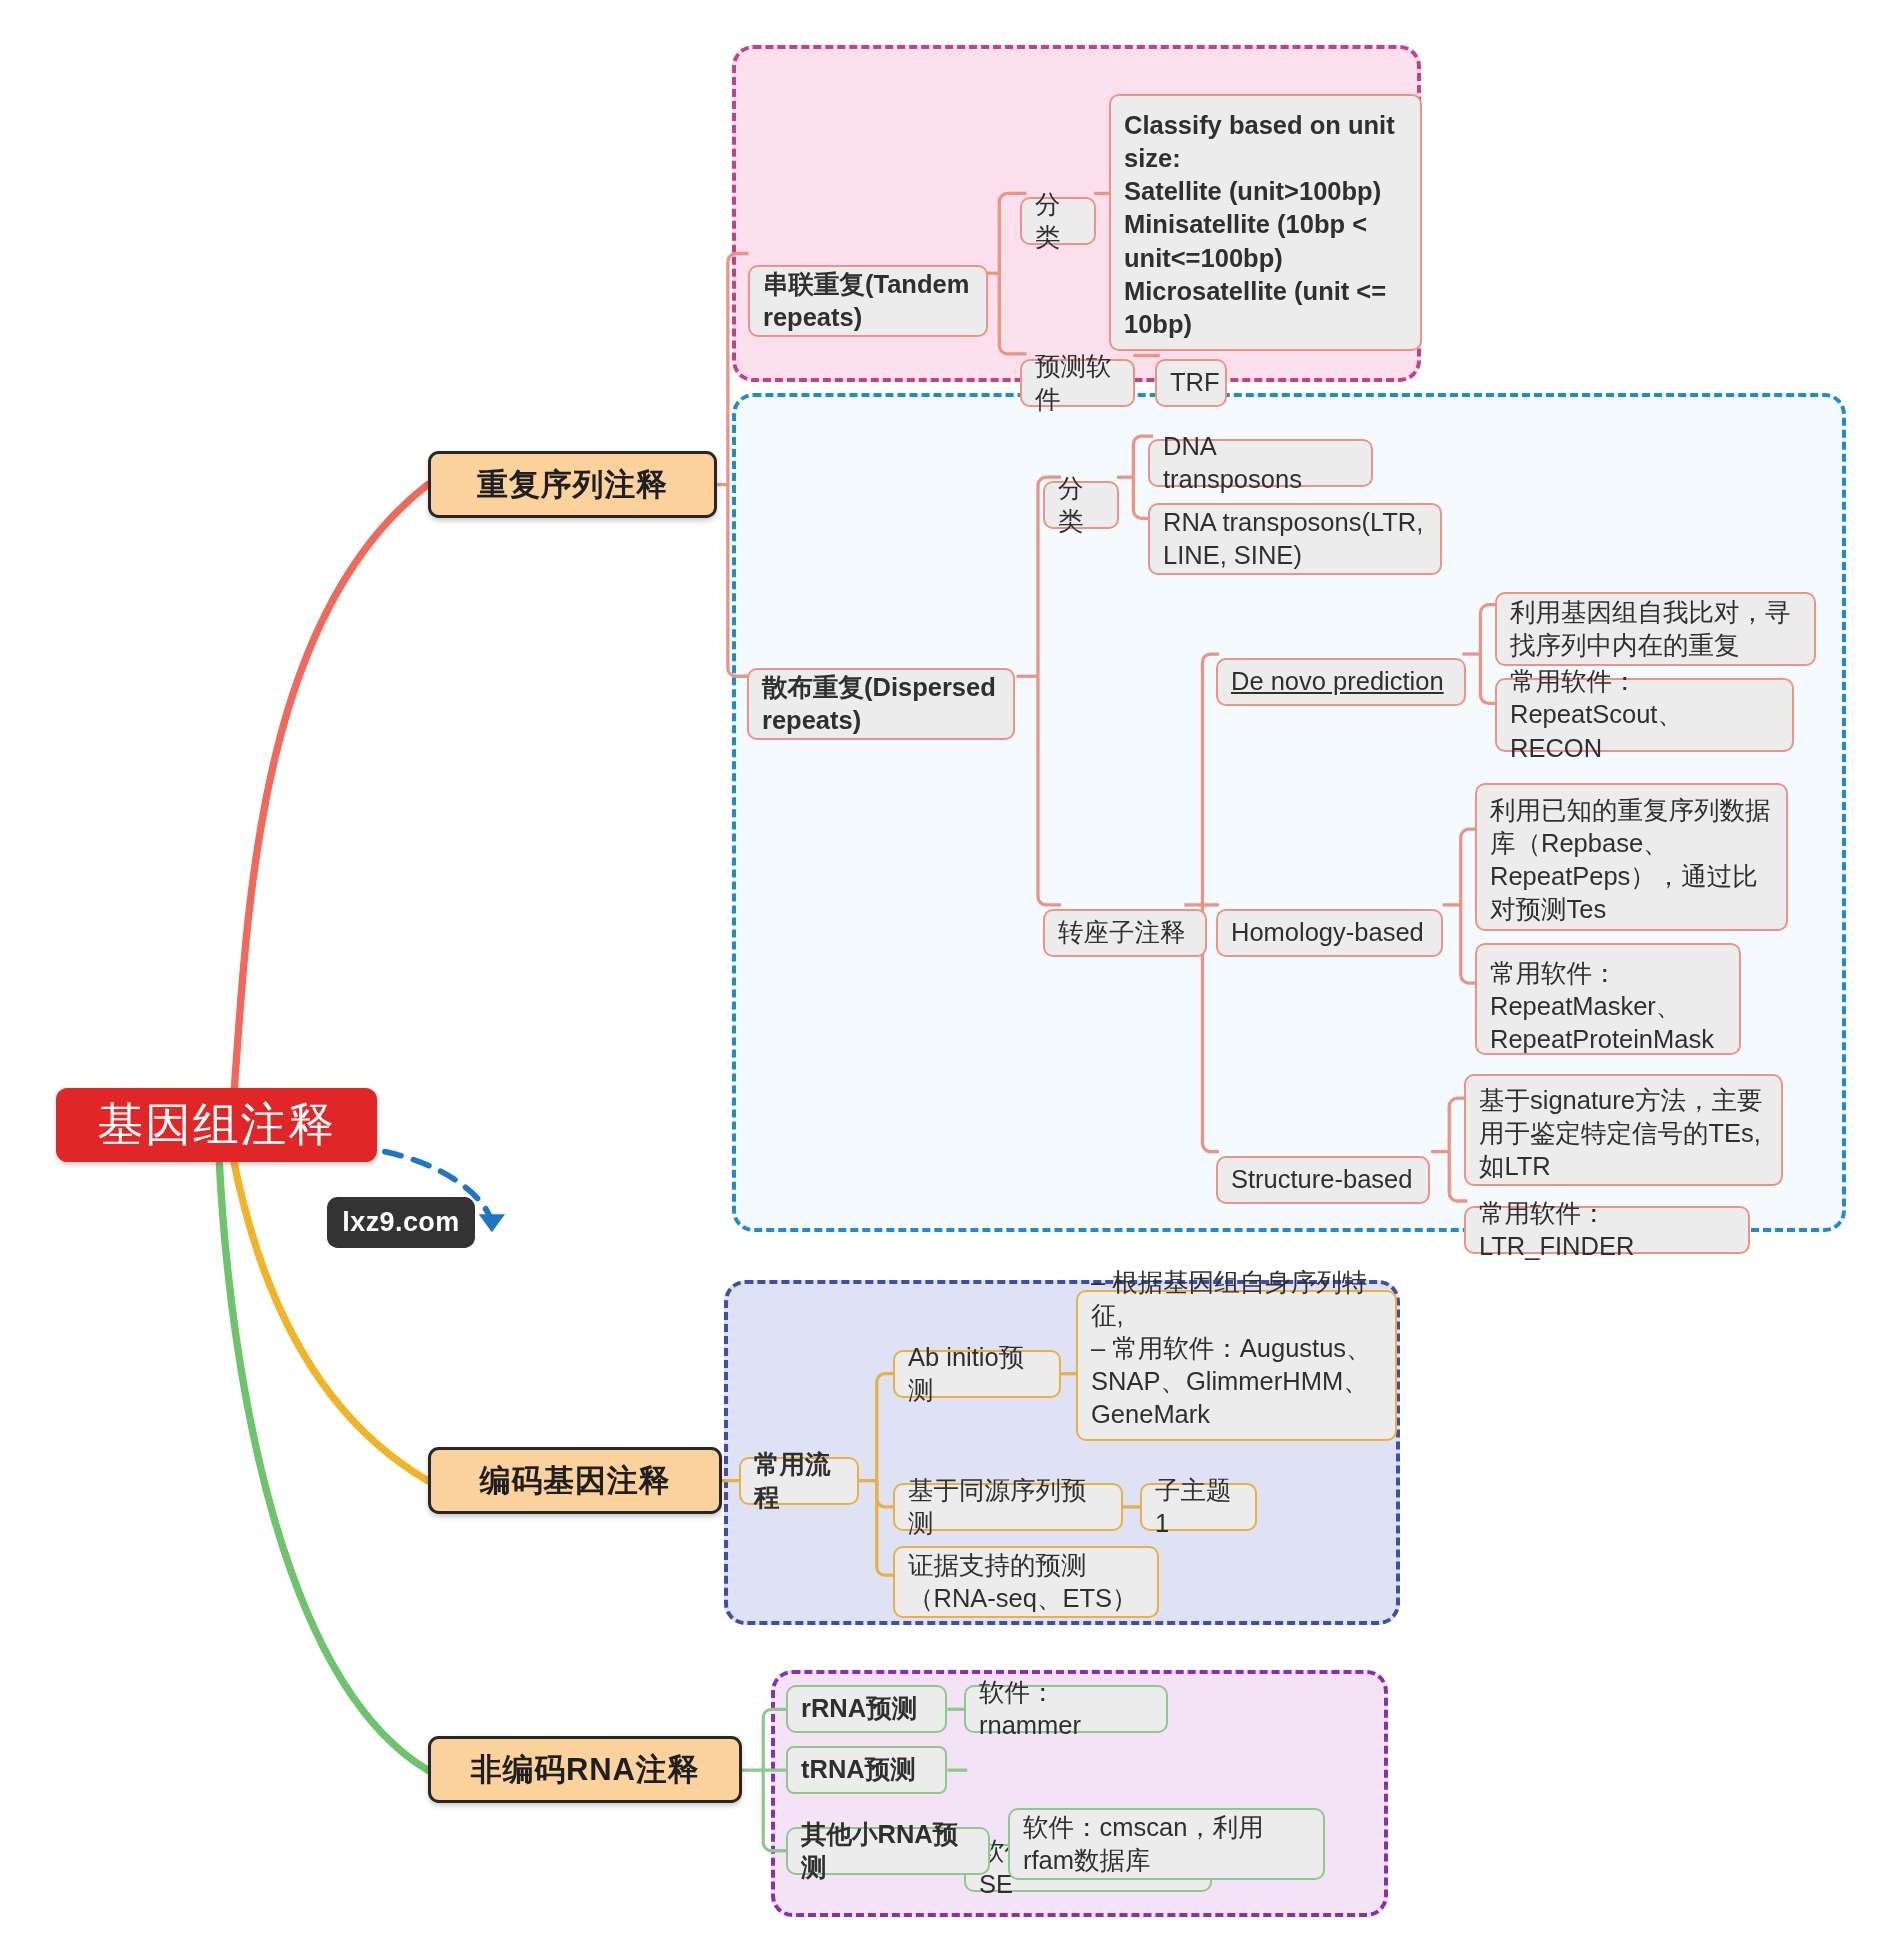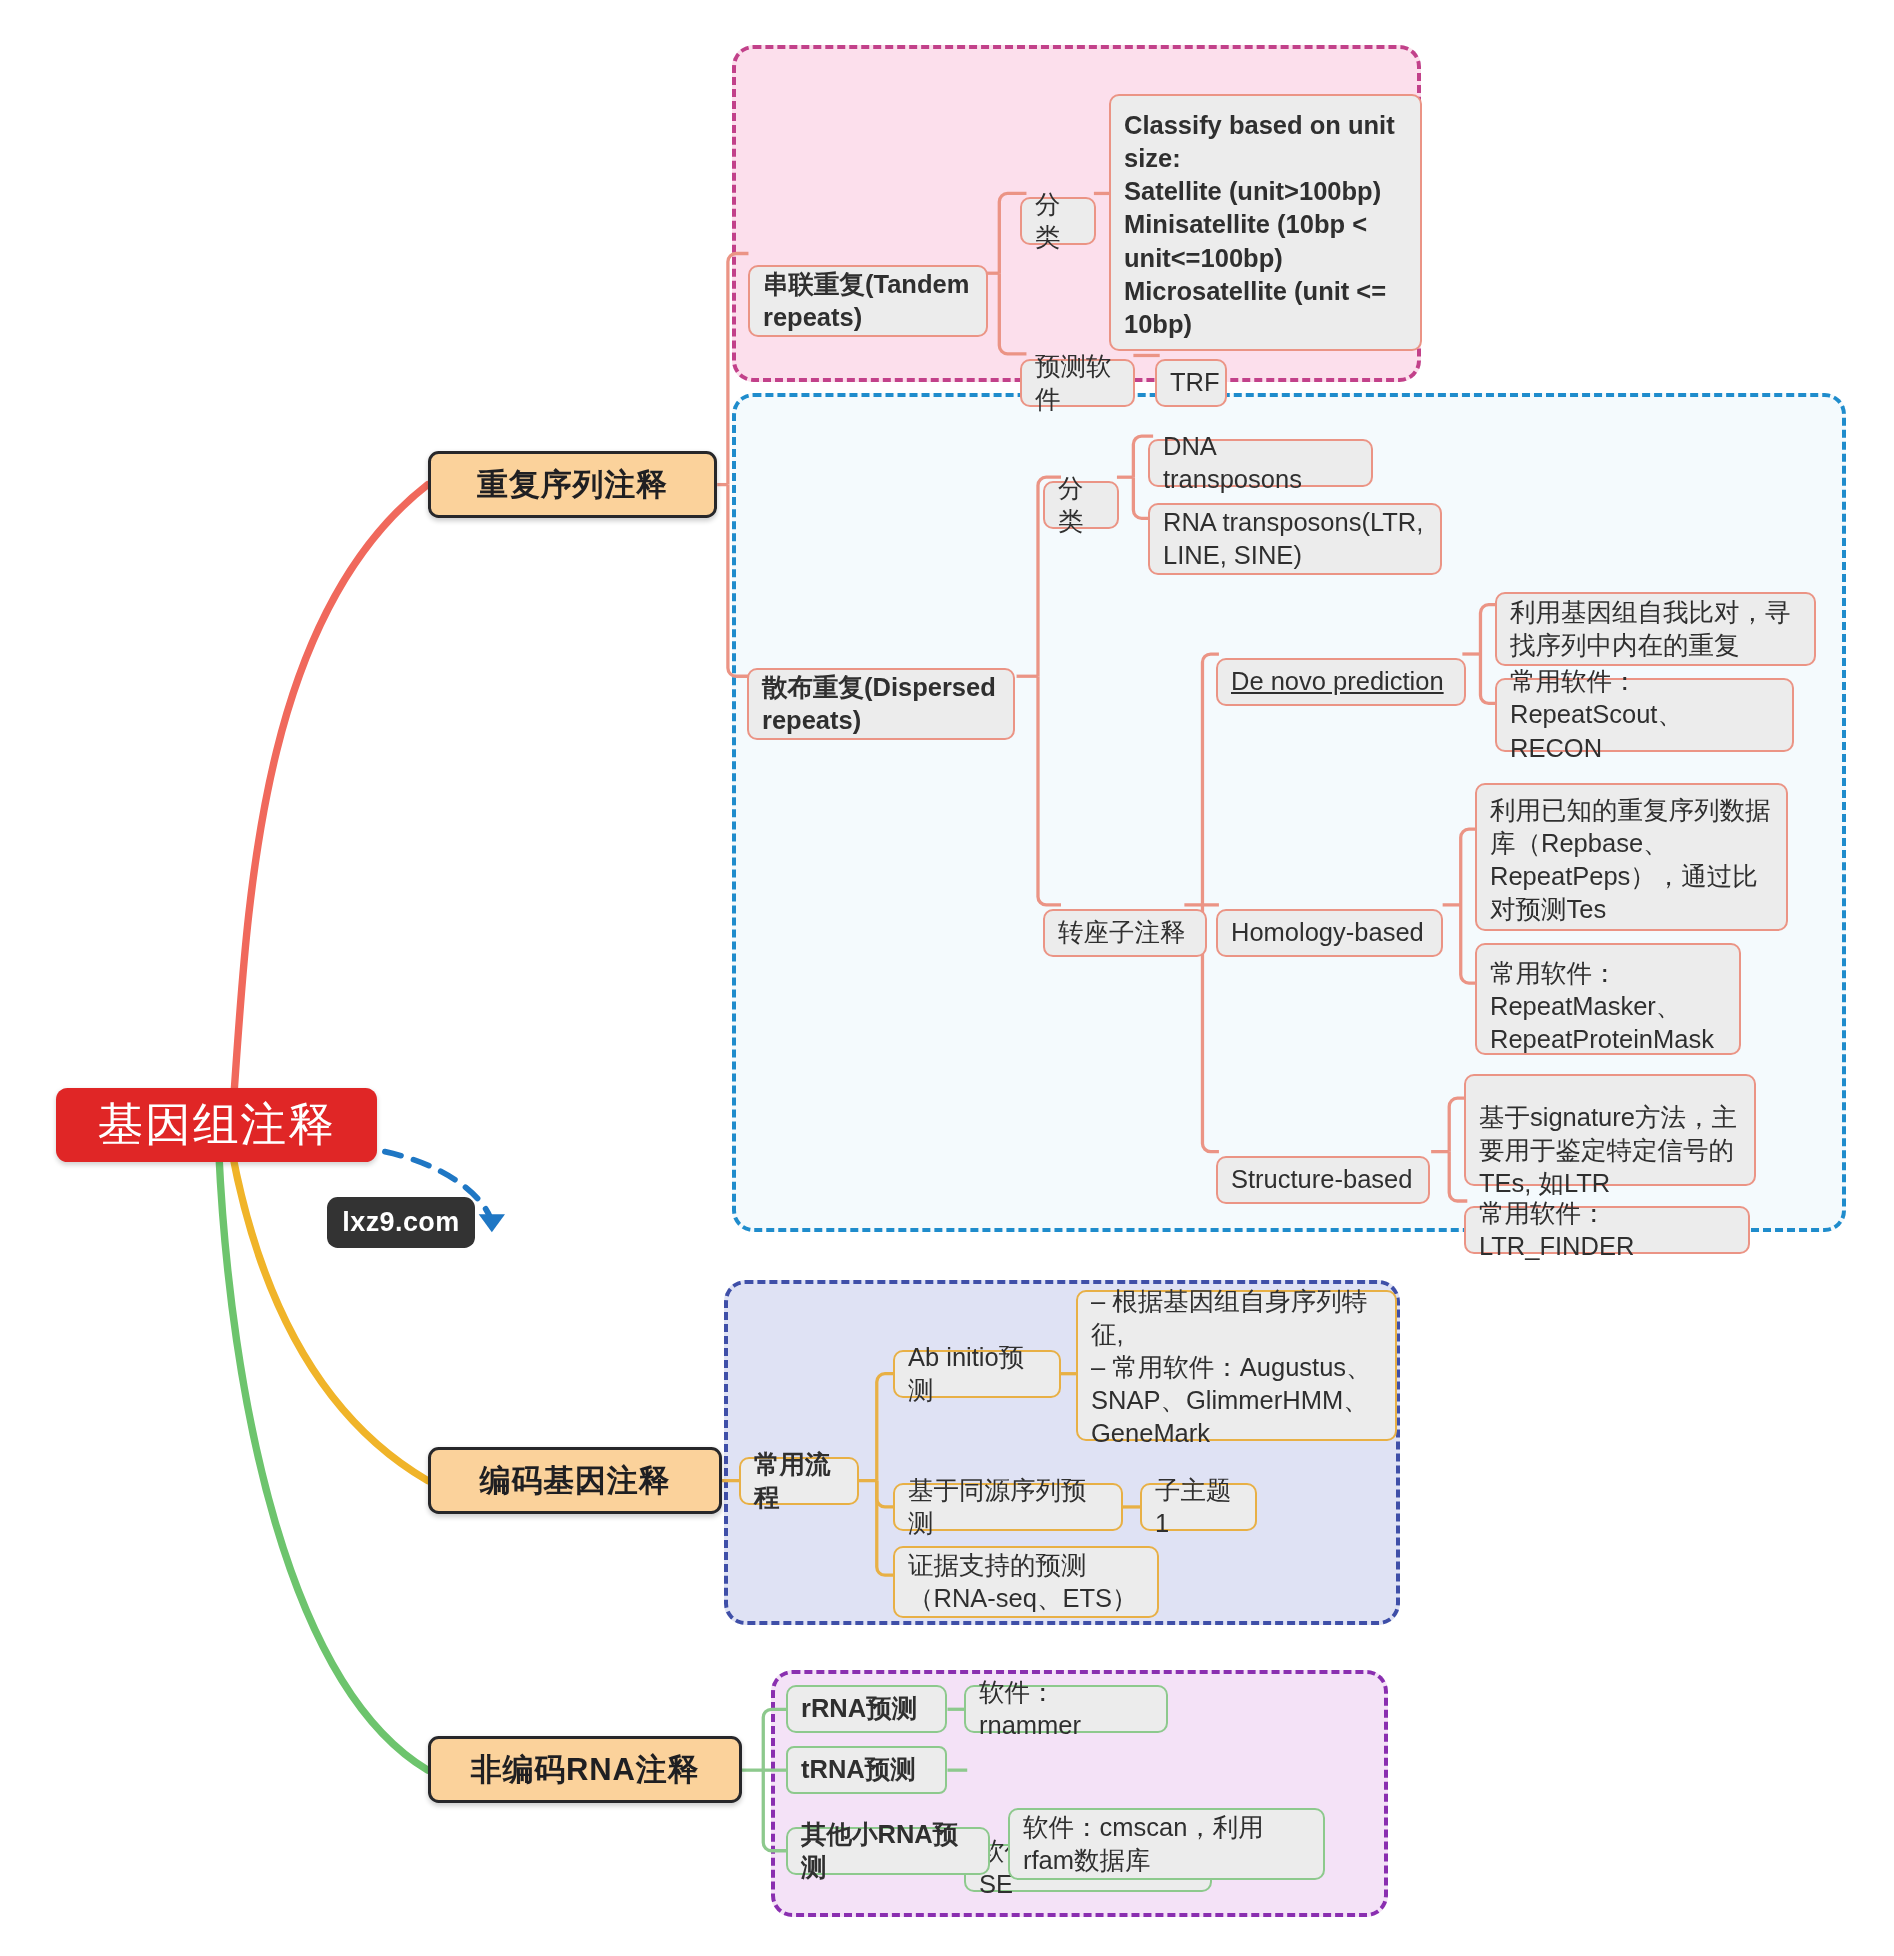--- a/index.html
+++ b/index.html
@@ -198,35 +198,35 @@
   </div>
   <div class="node b-salmon" style="left:1475px;top:915px;width:266px;height:112px;align-items:flex-start;padding-top:11.5px;">
     <span class="txt">常用软件：
 RepeatMasker、
 RepeatProteinMask</span>
   </div>
 
   <div class="node b-salmon" style="left:1216px;top:1128px;width:214px;height:48px;justify-content:center;">
     <span class="txt">Structure-based</span>
   </div>
-  <div class="node b-salmon" style="left:1464px;top:1046px;width:292px;height:112px;align-items:flex-start;padding-top:25px;">
+  <div class="node b-salmon" style="left:1464px;top:1046px;width:319px;height:112px;align-items:flex-start;padding-top:8px;">
     <span class="txt">基于signature方法，主要用于鉴定特定信号的TEs, 如LTR</span>
   </div>
   <div class="node b-salmon" style="left:1464px;top:1178px;width:286px;height:48px;">
     <span class="txt">常用软件：LTR_FINDER</span>
   </div>
 
   <div class="node b-amber bold" style="left:739px;top:1457px;width:120px;height:48px;justify-content:center;align-items:center;">
     <span class="txt">常用流程</span>
   </div>
 
   <div class="node b-amber" style="left:893px;top:1350px;width:168px;height:48px;justify-content:center;">
     <span class="txt">Ab initio预测</span>
   </div>
-  <div class="node b-amber" style="left:1076px;top:1290px;width:321px;height:151px;align-items:center;padding-top:11.5px;">
+  <div class="node b-amber" style="left:1076px;top:1290px;width:321px;height:151px;align-items:flex-end;padding-top:11.5px;">
     <span class="txt">– 根据基因组自身序列特征,
 – 常用软件：Augustus、SNAP、GlimmerHMM、GeneMark</span>
   </div>
 
   <div class="node b-amber" style="left:893px;top:1483px;width:230px;height:48px;justify-content:center;">
     <span class="txt">基于同源序列预测</span>
   </div>
   <div class="node b-amber" style="left:1140px;top:1483px;width:117px;height:48px;justify-content:center;">
     <span class="txt">子主题 1</span>
   </div>

